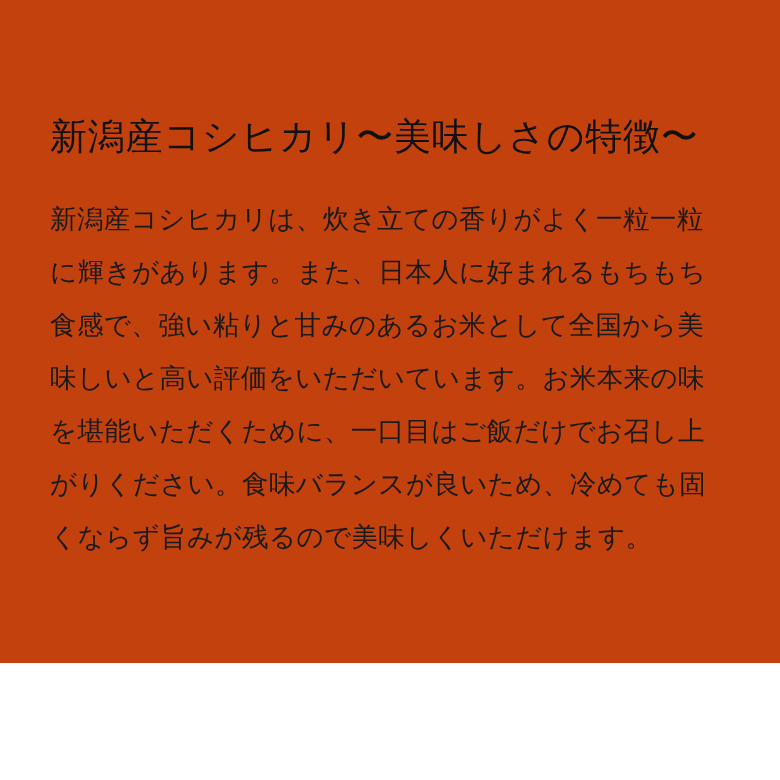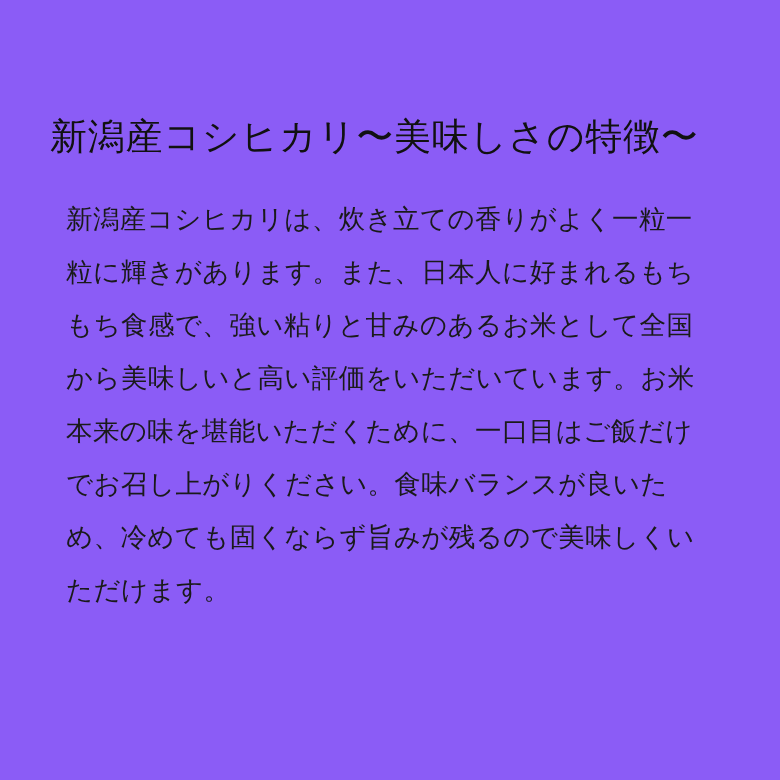--- a/index.html
+++ b/index.html
@@ -10,41 +10,41 @@
     width: 780px;
     height: 780px;
     background: #ffffff;
     font-family: "DejaVu Sans", "Liberation Sans", sans-serif;
     color: #1a1a1a;
     overflow: hidden;
   }
   .page {
     position: relative;
     width: 780px;
-    height: 780px;
+    height: 663px;
     box-sizing: border-box;
     padding: 112px 50px 0 50px;
-    background: #8b5cf6;
+    background: #c2410c;
   }
   .doc-title {
     font-size: 37px;
     line-height: 1.35;
     letter-spacing: 0.02em;
     font-weight: 400;
     color: #111111;
     margin: 0 0 30px 0;
     white-space: nowrap;
   }
   .doc-body {
     font-size: 26.5px;
     line-height: 2.0;
     letter-spacing: 0.015em;
     font-weight: 400;
     color: #1a1a1a;
-    margin: 16px;
+    margin: 0;
     text-align: left;
     max-width: 690px;
   }
 </style>
 </head>
 <body>
 
 <div class="page">
   <h1 class="doc-title">新潟産コシヒカリ〜美味しさの特徴〜</h1>
   <p class="doc-body">新潟産コシヒカリは、炊き立ての香りがよく一粒一粒に輝きがあります。また、日本人に好まれるもちもち食感で、強い粘りと甘みのあるお米として全国から美味しいと高い評価をいただいています。お米本来の味を堪能いただくために、一口目はご飯だけでお召し上がりください。食味バランスが良いため、冷めても固くならず旨みが残るので美味しくいただけます。</p>

